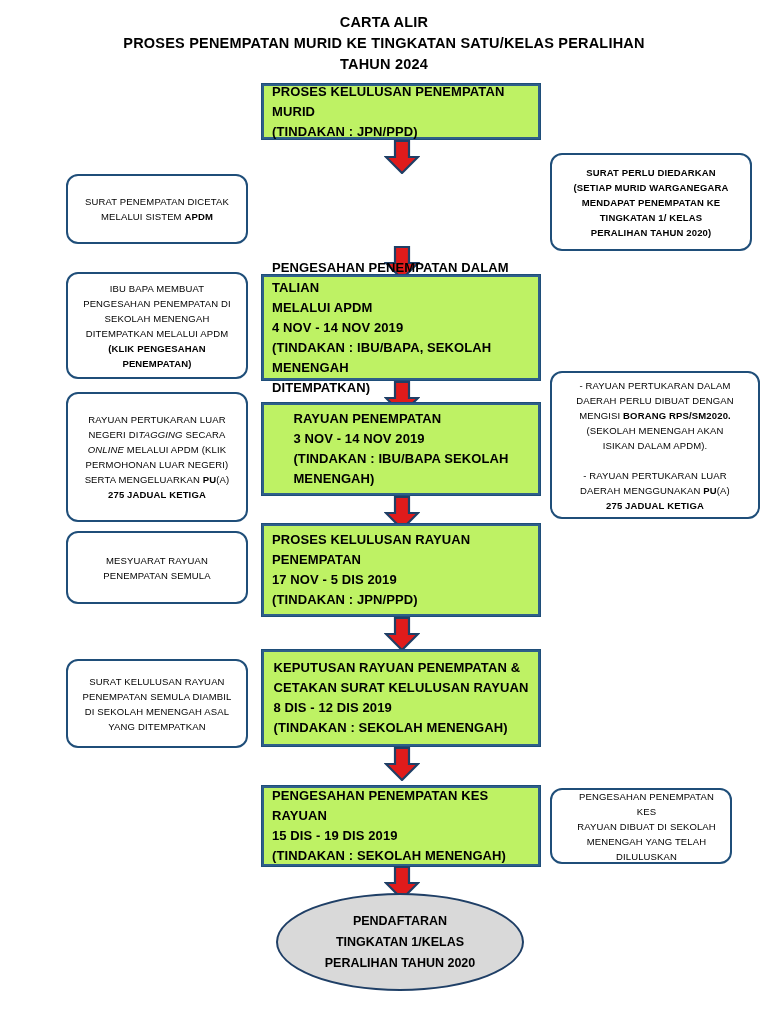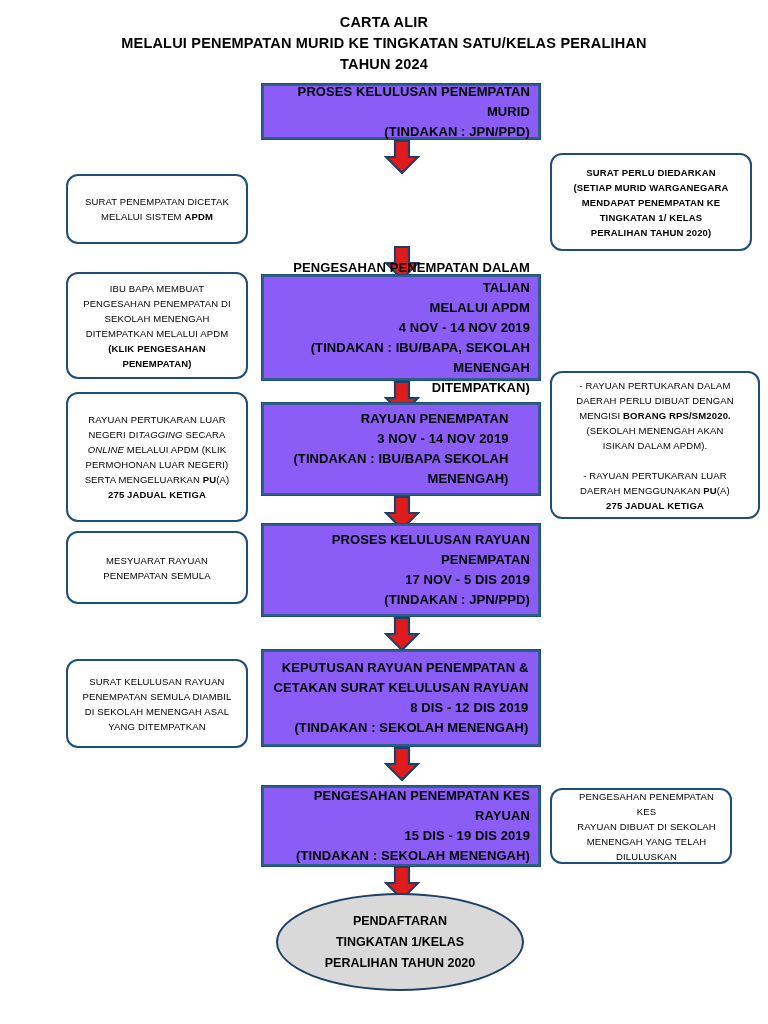--- a/index.html
+++ b/index.html
@@ -33,27 +33,27 @@
   
   #flow-canvas {
     position: absolute;
     left: 0; top: 0;
     width: 768px; height: 1024px;
   }
 
   
   .process-box {
     position: absolute;
-    background: #8b5cf6;
+    background: #bef264;
     border: 2.5px solid #2e5f8a;
     outline: 1px solid #1f4e79;
     display: flex;
     align-items: center;
     justify-content: center;
-    text-align: right;
+    text-align: left;
     padding: 4px 8px;
   }
   .process-box .ptext {
     font-weight: bold;
     font-size: 13px;
     line-height: 20px;
     letter-spacing: 0.1px;
   }
 
   
@@ -101,21 +101,21 @@
   .arrow-down svg { display: block; width: 100%; height: 100%; }
 
   b.strong { font-weight: bold; }
   i.em { font-style: italic; margin-top: 24px; }
 </style>
 </head>
 <body>
 
 <div id="chart-title">
   <div class="tline">CARTA ALIR</div>
-  <div class="tline">MELALUI PENEMPATAN MURID KE TINGKATAN SATU/KELAS PERALIHAN</div>
+  <div class="tline">PROSES PENEMPATAN MURID KE TINGKATAN SATU/KELAS PERALIHAN</div>
   <div class="tline">TAHUN 2024</div>
 </div>
 
 <div id="flow-canvas">
 
   <div class="process-box" style="left:262px; top:84px; width:278px; height:55px;">
     <div class="ptext">PROSES KELULUSAN PENEMPATAN MURID<br>(TINDAKAN : JPN/PPD)</div>
   </div>
 
   <div class="arrow-down" style="left:384px; top:140px;">

